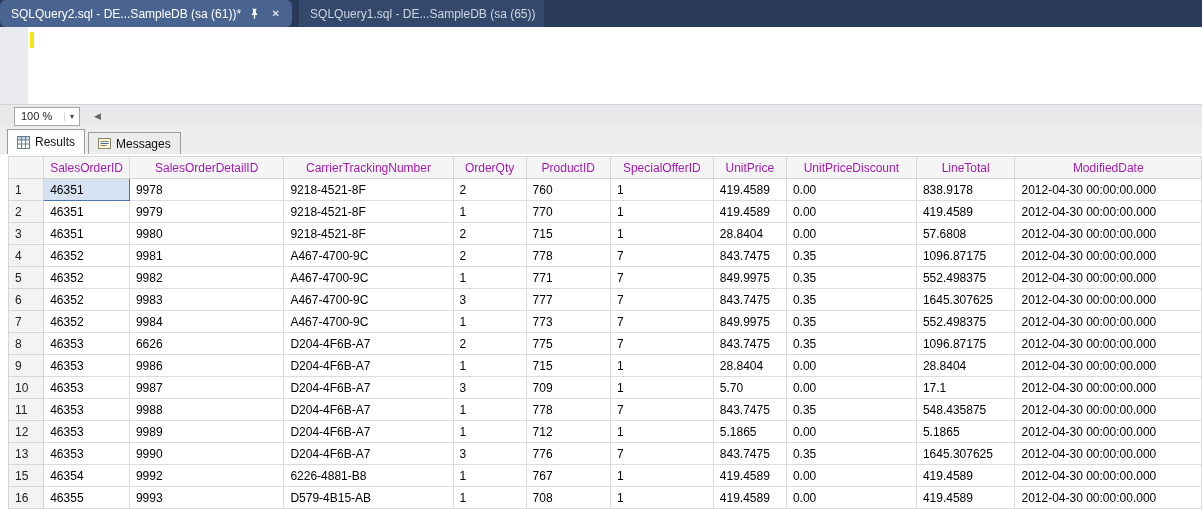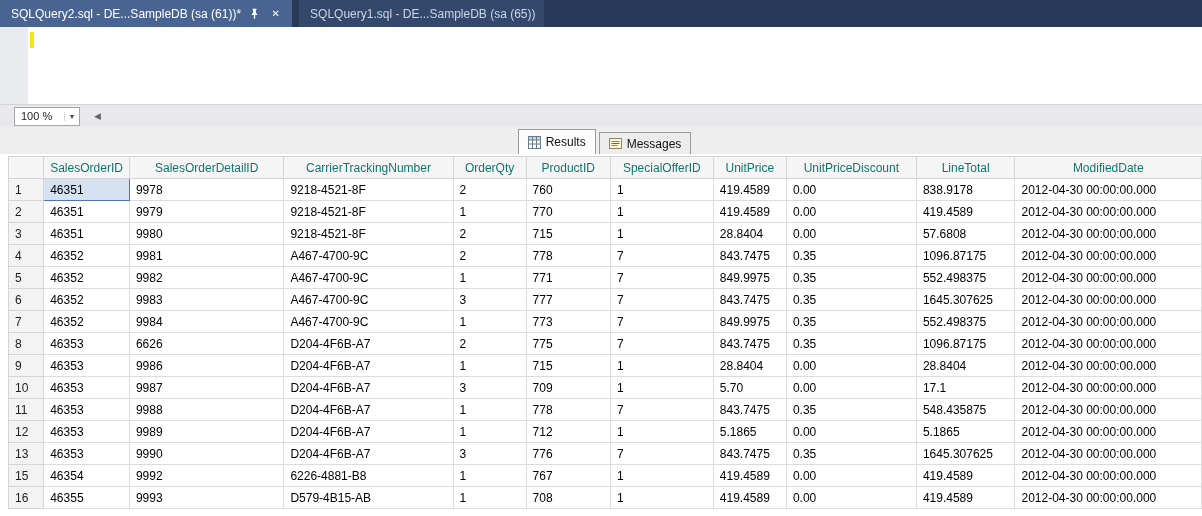--- a/index.html
+++ b/index.html
@@ -3,21 +3,21 @@
 <meta charset="utf-8">
 <style>
   * { margin:0; padding:0; box-sizing:border-box; }
   html,body { width:1202px; height:516px; overflow:hidden; }
   body { font-family:"Liberation Sans",sans-serif; background:#fff; }
   .window { width:1202px; height:516px; display:flex; flex-direction:column; overflow:hidden; }
 
   
   .tabbar { flex:0 0 27px; background:#283a58; display:flex; align-items:stretch; }
   .doc-tab { display:flex; align-items:center; gap:6px; padding:0 9px 0 11px; font-size:12px; color:#cdd6e4; cursor:default; white-space:nowrap; }
-  .doc-tab.active { background:#4a6491; color:#ffffff; }
+  .doc-tab.active { background:#4a6491; color:#ffffff;border-radius:6px; }
   .doc-tab.inactive { background:#33486b; margin-left:7px; }
   .tab-btn { width:15px; height:15px; display:flex; align-items:center; justify-content:center; font-size:10px; color:#fff; }
 
   
   .editor { flex:0 0 77px; background:#fff; display:flex; }
   .gutter { width:28px; background:#eaebef; }
   .changecol { width:8px; padding-top:5px; }
   .changebar { width:4px; height:16px; background:#f2e60e; margin-left:2px; }
   .codearea { padding:5px 0 0 12px; font-family:"DejaVu Sans Mono",monospace; font-size:13px; line-height:16px; white-space:pre; }
   .tok-keyword { color:#0000ff; }
@@ -26,29 +26,29 @@
   .caret { display:inline-block; width:1px; height:13px; background:#000; vertical-align:-2px; }
 
   
   .scrollrow { flex:0 0 23px; background:#e9e9ec; border-top:1px solid #d2d2d7; display:flex; align-items:center; }
   .zoom { width:66px; height:19px; background:#fff; border:1px solid #a6a6a6; display:flex; align-items:center; font-size:11px; color:#1e1e1e; margin-left:14px; }
   .zoom-val { flex:1; padding-left:6px; }
   .zoom-arrow { width:15px; text-align:center; font-size:8px; color:#444; border-left:1px solid #d8d8d8; }
   .scroll-left { color:#666; font-size:9px; margin-left:14px; }
 
   
-  .rtabs { flex:0 0 27px; background:#eeeeee; display:flex; align-items:flex-end; padding-left:7px; gap:3px;justify-content:center; }
+  .rtabs { flex:0 0 27px; background:#eeeeee; display:flex; align-items:flex-end; padding-left:7px; gap:3px; }
   .rtab { display:flex; align-items:center; gap:5px; font-size:12px; color:#111; padding:0 9px; border:1px solid #9a9a9a; border-bottom:none; background:#ececec; height:22px; }
   .rtab.active { background:#fdfdfd; height:25px; }
 
   
   .gridwrap { flex:1; background:#fff; padding:2px 0 0 8px; overflow:hidden; }
   table { border-collapse:collapse; table-layout:fixed; font-size:12px; }
   th,td { height:22px; padding:0 6px; overflow:hidden; white-space:nowrap; }
-  thead th { background:#f5f5f5; border:1px solid #d5d5d5; font-weight:400; text-align:center; color:#0f766e; }
+  thead th { background:#f5f5f5; border:1px solid #d5d5d5; font-weight:400; text-align:center; color:#a21caf; }
   tbody th.rownum { background:#f3f3f3; border:1px solid #d5d5d5; font-weight:400; text-align:left; color:#222; }
   td { border:1px solid #dcdcdc; color:#000; text-align:left; background:#fff; }
   td.selected { background:#d6e2f2; border:1px solid #4f74a8; }
 </style>
 </head>
 <body>
 
 <div class="window">
 
   <div class="tabbar">

